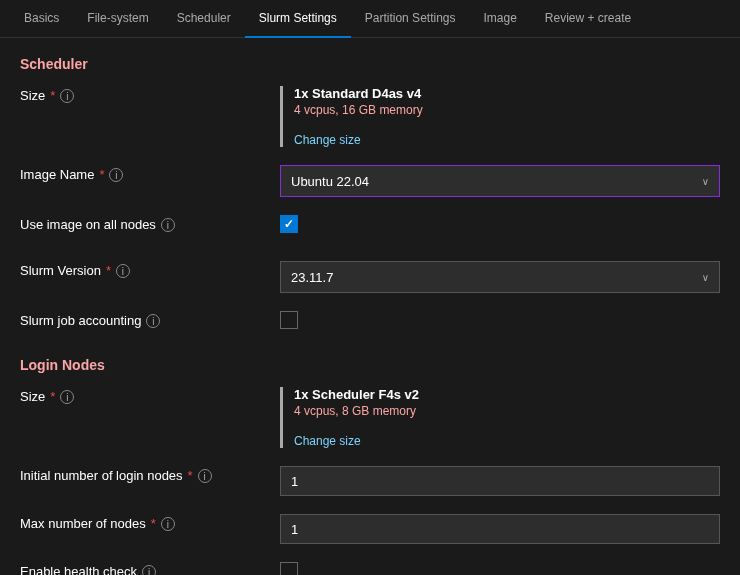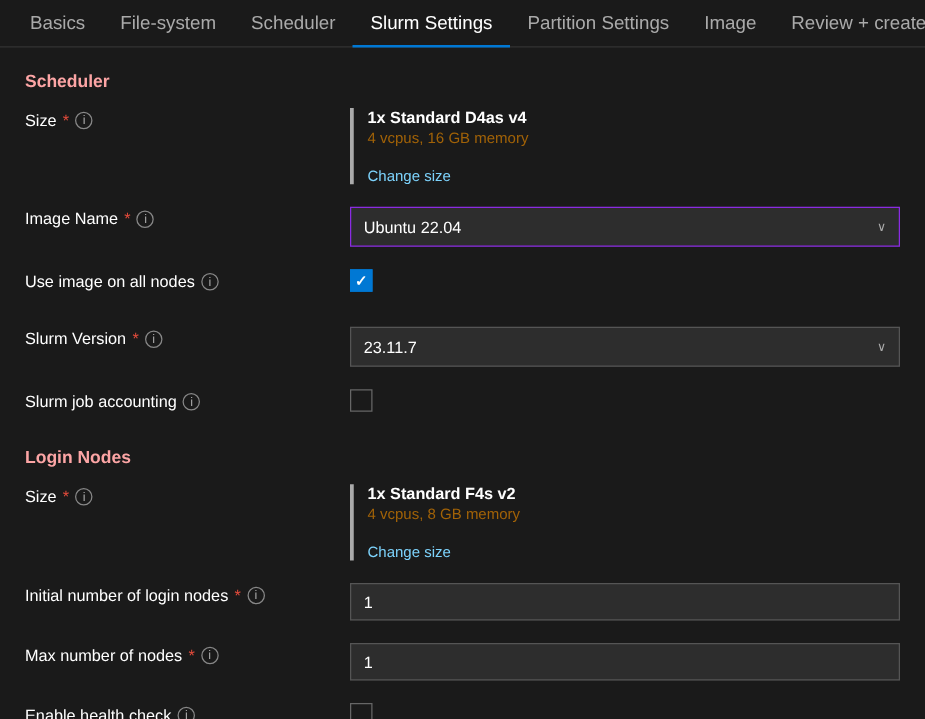--- a/index.html
+++ b/index.html
@@ -21,21 +21,21 @@
       padding: 0 10px;
       height: 38px;
     }
     .nav-tab {
       padding: 0 14px;
       height: 38px;
       display: flex;
       align-items: center;
       cursor: pointer;
       color: #aaa;
-      font-size: 15px;
+      font-size: 12px;
       white-space: nowrap;
       border-bottom: 2px solid transparent;
       margin-bottom: -1px;
     }
     .nav-tab.active {
       color: #ffffff;
       border-bottom: 2px solid #0078d4;
     }
     
     .content {
@@ -89,21 +89,21 @@
     .size-block {
       border-left: 3px solid #aaa;
       padding-left: 11px;
     }
     .size-block .size-name {
       font-weight: 700;
       color: #ffffff;
       font-size: 13px;
     }
     .size-block .size-detail {
-      color: #a16207;
+      color: #fca5a5;
       font-size: 12px;
       margin-top: 2px;
     }
     .size-block .change-link {
       color: #7dd3fc;
       cursor: pointer;
       font-size: 12px;
       margin-top: 16px;
       display: block;
     }
@@ -258,21 +258,21 @@
     <div class="section-title">Login Nodes</div>
 
     <div class="field-row">
       <div class="field-label">
         <span>Size</span>
         <span class="required">*</span>
         <span class="info-icon">i</span>
       </div>
       <div class="field-value">
         <div class="size-block">
-          <div class="size-name">1x Standard F4s v2</div>
+          <div class="size-name">1x Scheduler F4s v2</div>
           <div class="size-detail">4 vcpus, 8 GB memory</div>
           <span class="change-link">Change size</span>
         </div>
       </div>
     </div>
 
     <div class="field-row">
       <div class="field-label">
         <span>Initial number of login nodes</span>
         <span class="required">*</span>

